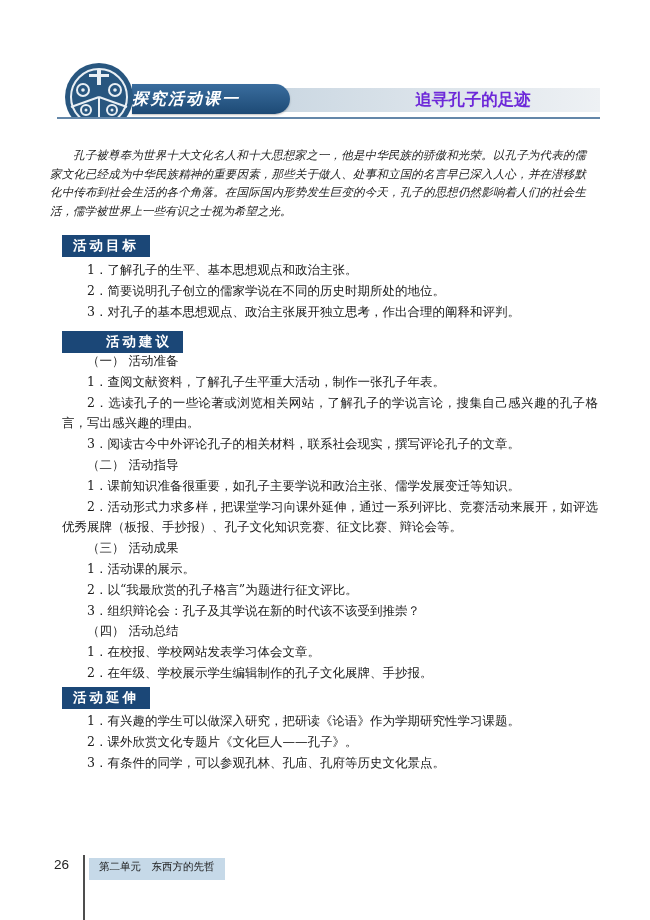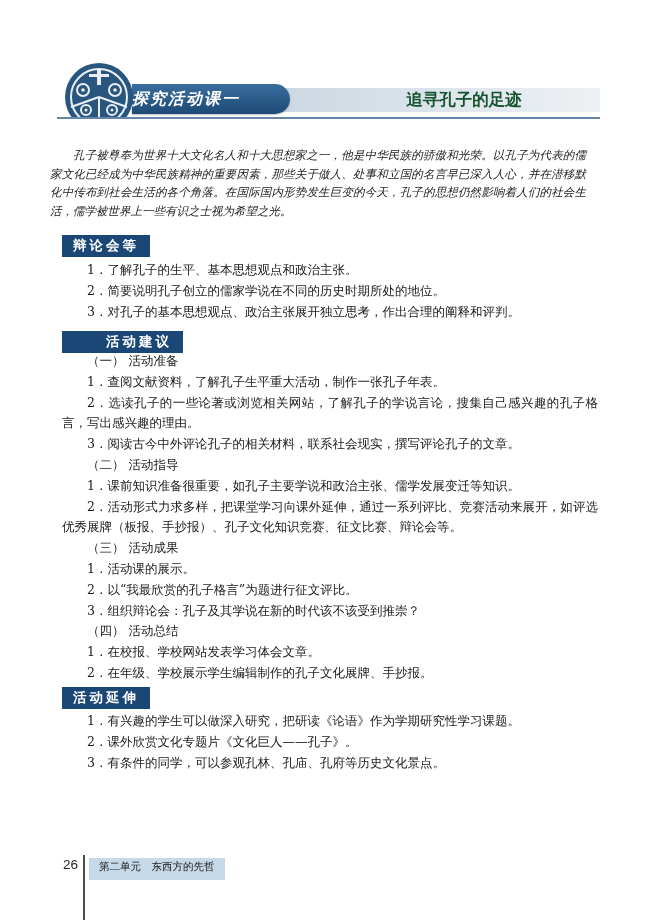--- a/index.html
+++ b/index.html
@@ -18,23 +18,23 @@
   .header-pill {
     position:absolute; left:132px; top:84px; width:158px; height:30px;
     background:linear-gradient(#3a6d9e,#1d4a75);
     border-radius:0 16px 16px 0;
     color:#ffffff; font-weight:bold; font-style:italic;
     font-size:16px; line-height:30px; text-align:left; letter-spacing:2px;
     font-family:"Liberation Sans","DejaVu Sans",sans-serif;
     box-shadow:0 1px 2px rgba(0,0,0,.25);
   }
   .header-title {
-    position:absolute; left:359px; top:87px; width:210px; height:25px;
+    position:absolute; left:368px; top:87px; width:210px; height:25px;
     line-height:25px; text-align:center; font-size:16.5px; font-weight:bold;
-    color:#14532d;
+    color:#6d28d9;
   }
   .header-rule {
     position:absolute; left:57px; top:117px; width:543px; height:2px;
     background:#6487a9;
   }
   .logo-wrap {
     position:absolute; left:61px; top:60px; width:76px; height:57px;
     overflow:hidden;
   }
 
@@ -61,21 +61,21 @@
   .block p {
     margin:0; text-indent:2em; text-align:justify;
     font-size:12.5px; line-height:20.8px;
   }
   .block-goals     { top:260px; }
   .block-suggest   { top:351px; }
   .block-extension { top:711px; }
 
   
   .footer-page-num {
-    position:absolute; left:54px; top:857px; width:24px; text-align:right;
+    position:absolute; left:54px; top:857px; width:24px; 
     font-size:13.5px; color:#222;
     font-family:"Liberation Sans","DejaVu Sans",sans-serif;
   }
   .footer-vline {
     position:absolute; left:83px; top:855px; width:2px; height:65px;
     background:#4d4d4d;
   }
   .footer-strip {
     position:absolute; left:89px; top:858px; height:22px; line-height:17px;
     background:#c6d9e8; padding:0 10px; font-size:10.5px; color:#1a1a1a;
@@ -107,21 +107,21 @@
       <circle cx="25" cy="50" r="5" fill="none" stroke="#e9eff4" stroke-width="2"></circle>
       <circle cx="51" cy="50" r="5" fill="none" stroke="#e9eff4" stroke-width="2"></circle>
       <circle cx="25" cy="50" r="1.5" fill="#e9eff4"></circle>
       <circle cx="51" cy="50" r="1.5" fill="#e9eff4"></circle>
       <path d="M32 58 q6 5 12 0" fill="none" stroke="#e9eff4" stroke-width="2"></path>
     </svg>
   </div>
 
   <div class="intro">孔子被尊奉为世界十大文化名人和十大思想家之一，他是中华民族的骄傲和光荣。以孔子为代表的儒家文化已经成为中华民族精神的重要因素，那些关于做人、处事和立国的名言早已深入人心，并在潜移默化中传布到社会生活的各个角落。在国际国内形势发生巨变的今天，孔子的思想仍然影响着人们的社会生活，儒学被世界上一些有识之士视为希望之光。</div>
 
-  <div class="badge badge-goals">辩论会等</div>
+  <div class="badge badge-goals">活动目标</div>
   <div class="block block-goals">
     <p>1．了解孔子的生平、基本思想观点和政治主张。</p>
     <p>2．简要说明孔子创立的儒家学说在不同的历史时期所处的地位。</p>
     <p>3．对孔子的基本思想观点、政治主张展开独立思考，作出合理的阐释和评判。</p>
   </div>
 
   <div class="badge badge-suggest">活动建议</div>
   <div class="block block-suggest">
     <p>（一） 活动准备</p>
     <p>1．查阅文献资料，了解孔子生平重大活动，制作一张孔子年表。</p>

